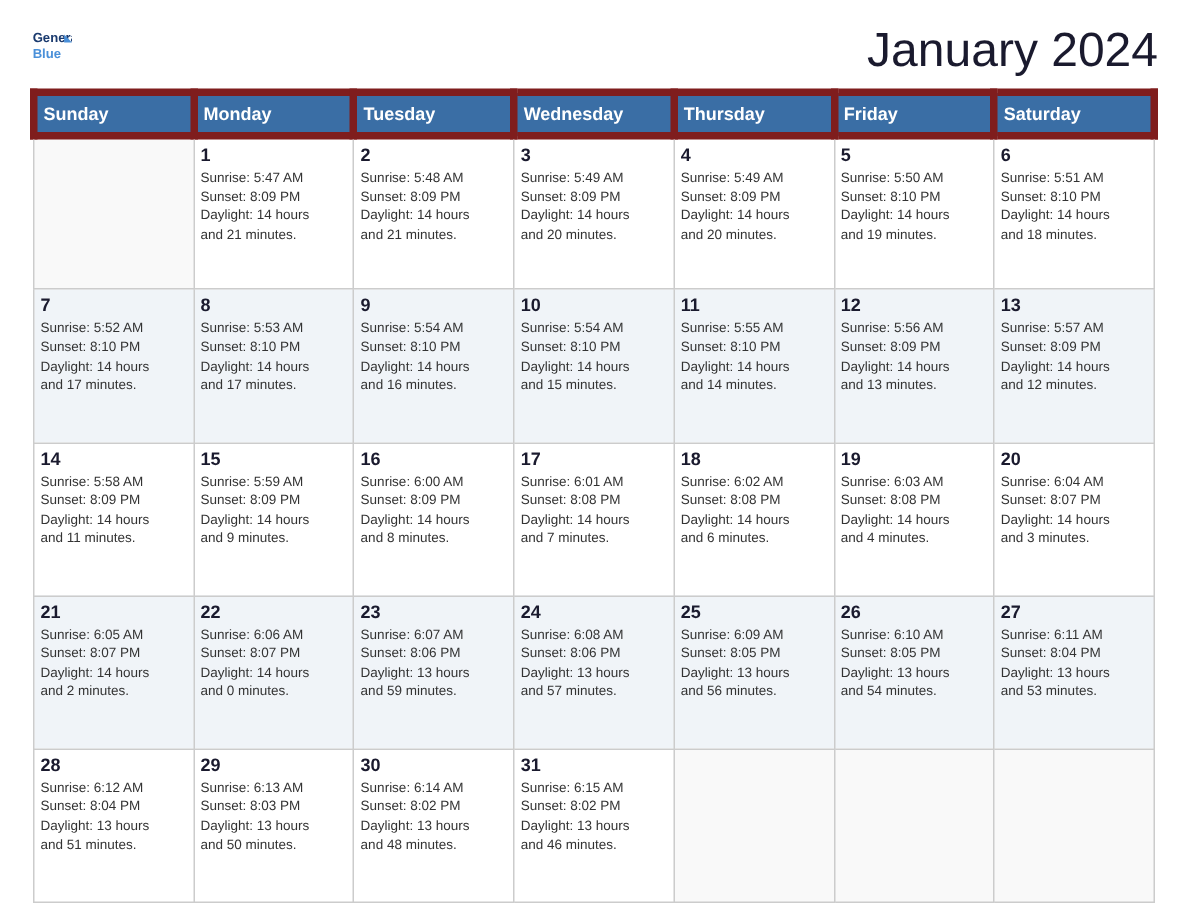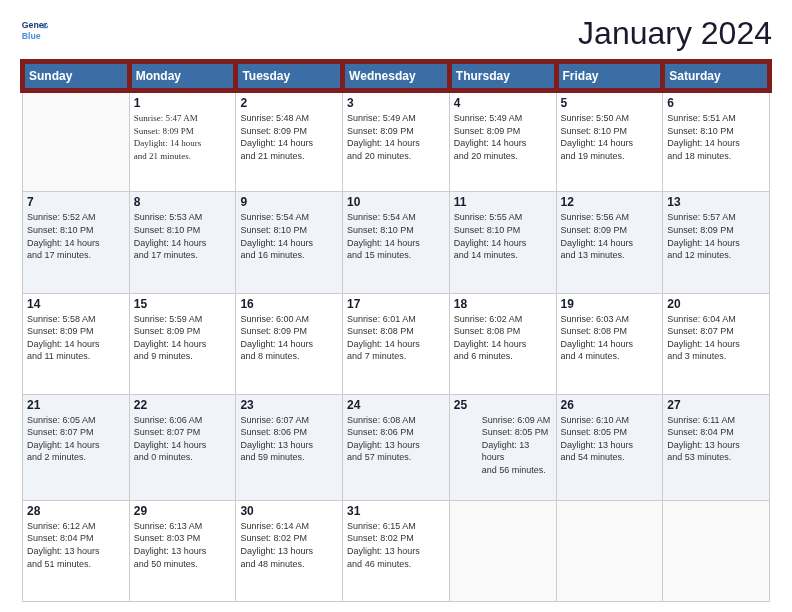--- a/index.html
+++ b/index.html
@@ -114,21 +114,21 @@
         <th>Thursday</th>
         <th>Friday</th>
         <th>Saturday</th>
       </tr>
     </thead>
     <tbody id="calendar-body">
     <tr style="background: rgb(255, 255, 255);">
           <td class="empty-cell" style="background: rgb(249, 249, 249);"></td>
           <td>
             <span class="day-number">1</span>
-            <div class="day-info" style="white-space: pre-line; font-family: Liberation Serif, serif;">Sunrise: 5:47 AM
+            <div class="day-info" style="white-space: pre-line;">Sunrise: 5:47 AM
 Sunset: 8:09 PM
 Daylight: 14 hours
 and 21 minutes.</div>
           </td>
           <td>
             <span class="day-number">2</span>
             <div class="day-info" style="white-space: pre-line;">Sunrise: 5:48 AM
 Sunset: 8:09 PM
 Daylight: 14 hours
 and 21 minutes.</div>
@@ -288,21 +288,21 @@
           </td>
           <td>
             <span class="day-number">24</span>
             <div class="day-info" style="white-space: pre-line;">Sunrise: 6:08 AM
 Sunset: 8:06 PM
 Daylight: 13 hours
 and 57 minutes.</div>
           </td>
           <td>
             <span class="day-number">25</span>
-            <div class="day-info" style="white-space: pre-line; margin-left: 28px;">Sunrise: 6:09 AM
+            <div class="day-info" style="white-space: pre-line;">Sunrise: 6:09 AM
 Sunset: 8:05 PM
 Daylight: 13 hours
 and 56 minutes.</div>
           </td>
           <td>
             <span class="day-number">26</span>
             <div class="day-info" style="white-space: pre-line;">Sunrise: 6:10 AM
 Sunset: 8:05 PM
 Daylight: 13 hours
 and 54 minutes.</div>

